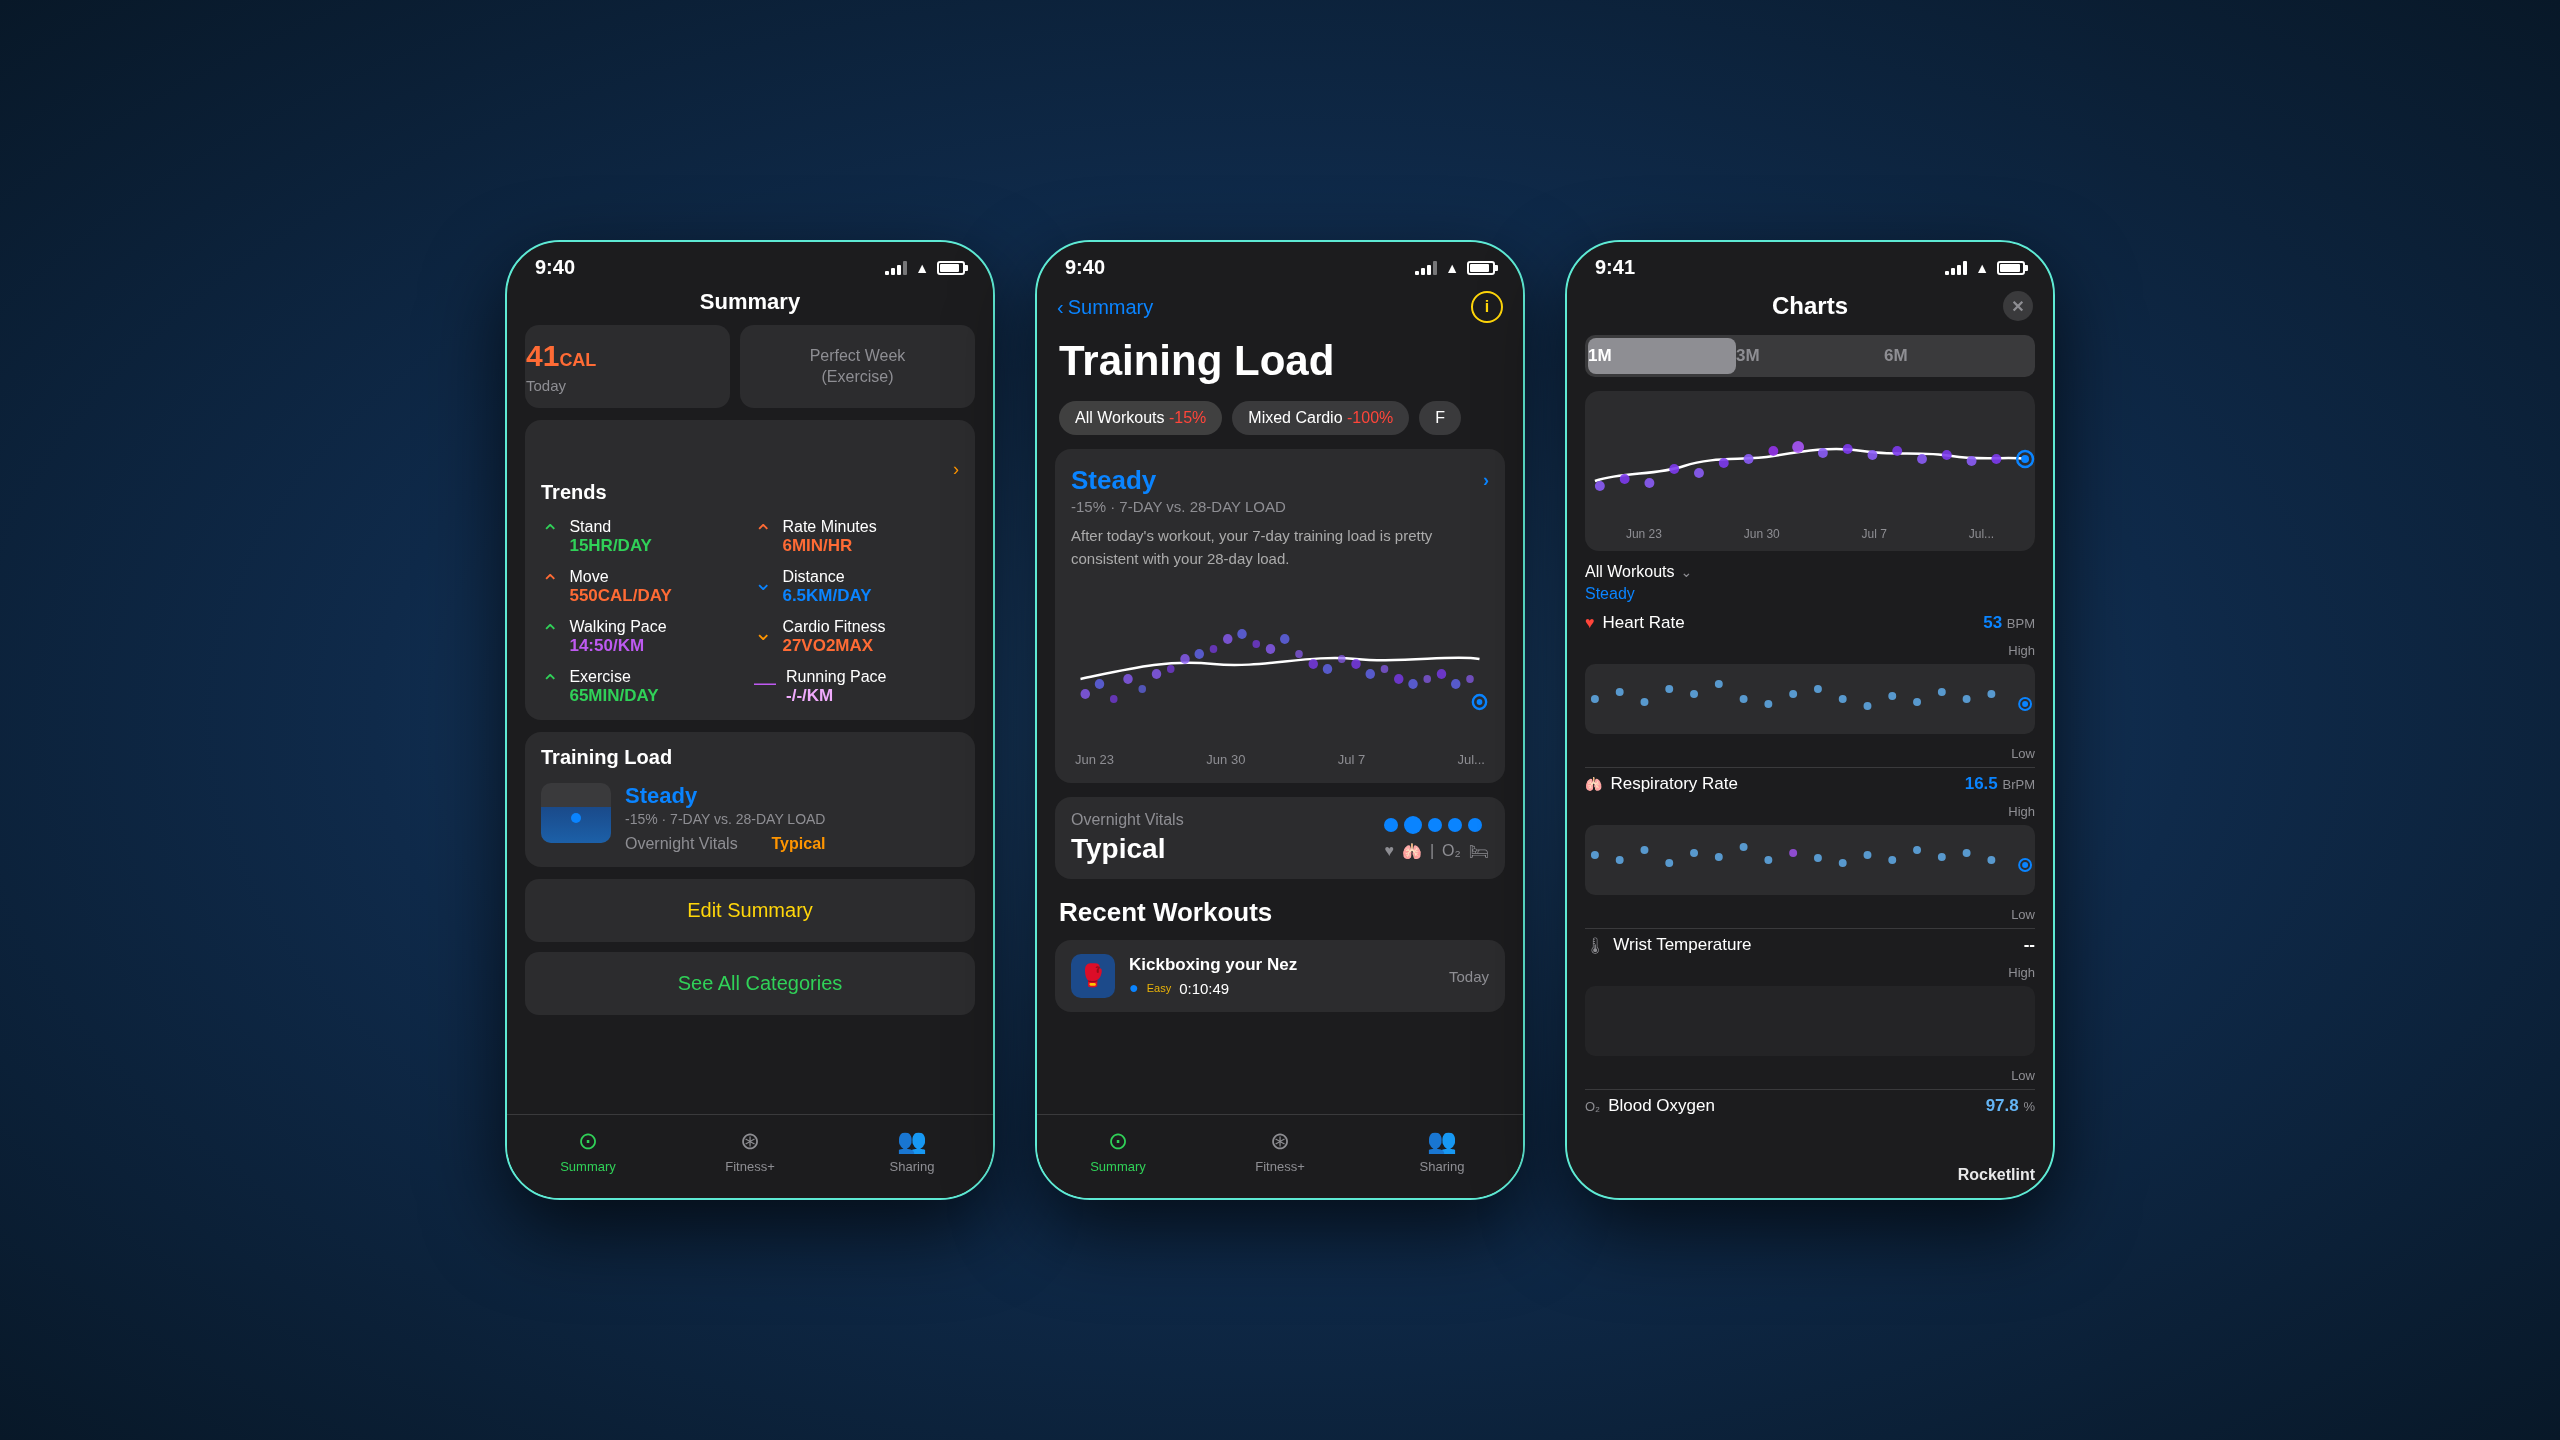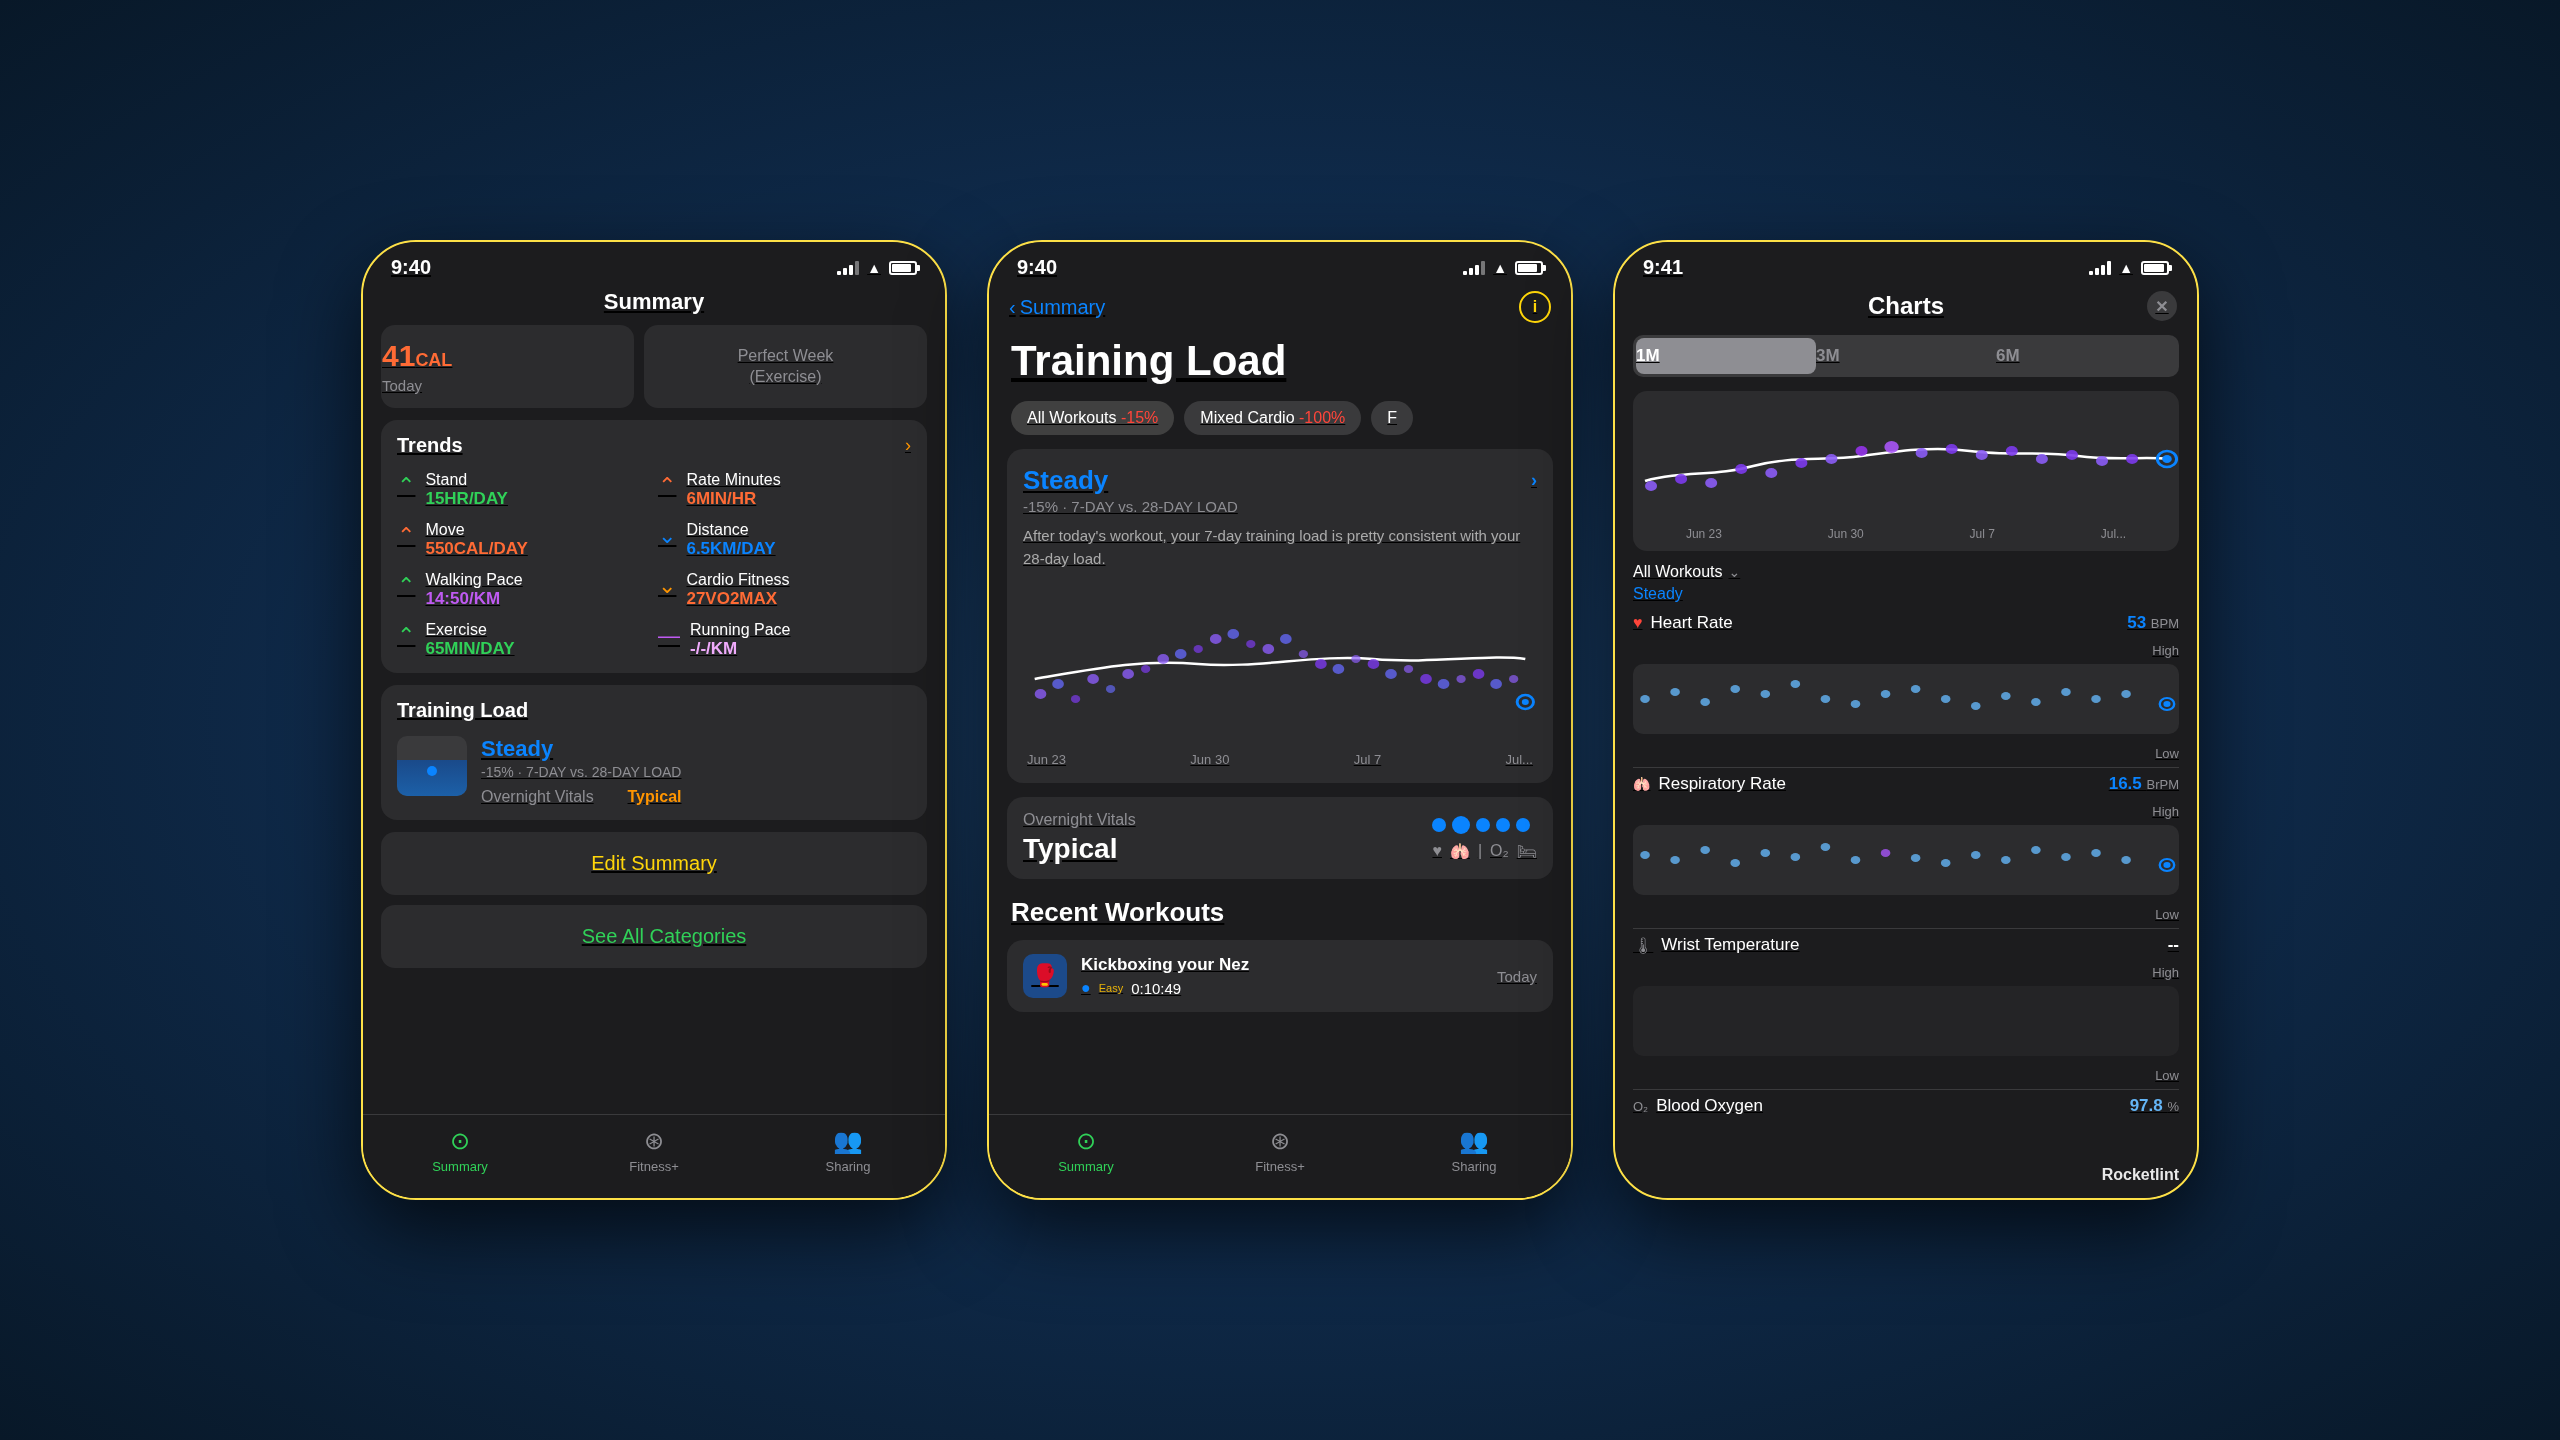--- a/index.html
+++ b/index.html
@@ -17,29 +17,28 @@
     }
 
     .phones-container {
       display: flex;
       gap: 40px;
       align-items: center;
     }
 
     
     .phone {
-      width: 586px;
+      width: 490px;
       height: 960px;
       background: #1c1c1e;
       border-radius: 55px;
-      border: 2px solid #fde047;
+      border: 2px solid #5eead4;
       overflow: hidden;
       position: relative;
       box-shadow: 0 30px 80px rgba(0,0,0,0.7), inset 0 0 0 1px rgba(255,255,255,0.08);
-      text-decoration: underline;
     }
 
     .phone-inner {
       width: 100%;
       height: 100%;
       overflow: hidden;
       border-radius: 53px;
       background: #1c1c1e;
     }
 
@@ -184,20 +183,21 @@
       display: flex;
       justify-content: space-between;
       align-items: center;
       margin-bottom: 14px;
     }
 
     .section-title {
       color: white;
       font-size: 20px;
       font-weight: 600;
+      margin-top: 47px;
     }
 
     .section-chevron {
       color: #ff9500;
       font-size: 18px;
     }
 
     .trends-grid {
       display: grid;
       grid-template-columns: 1fr 1fr;

